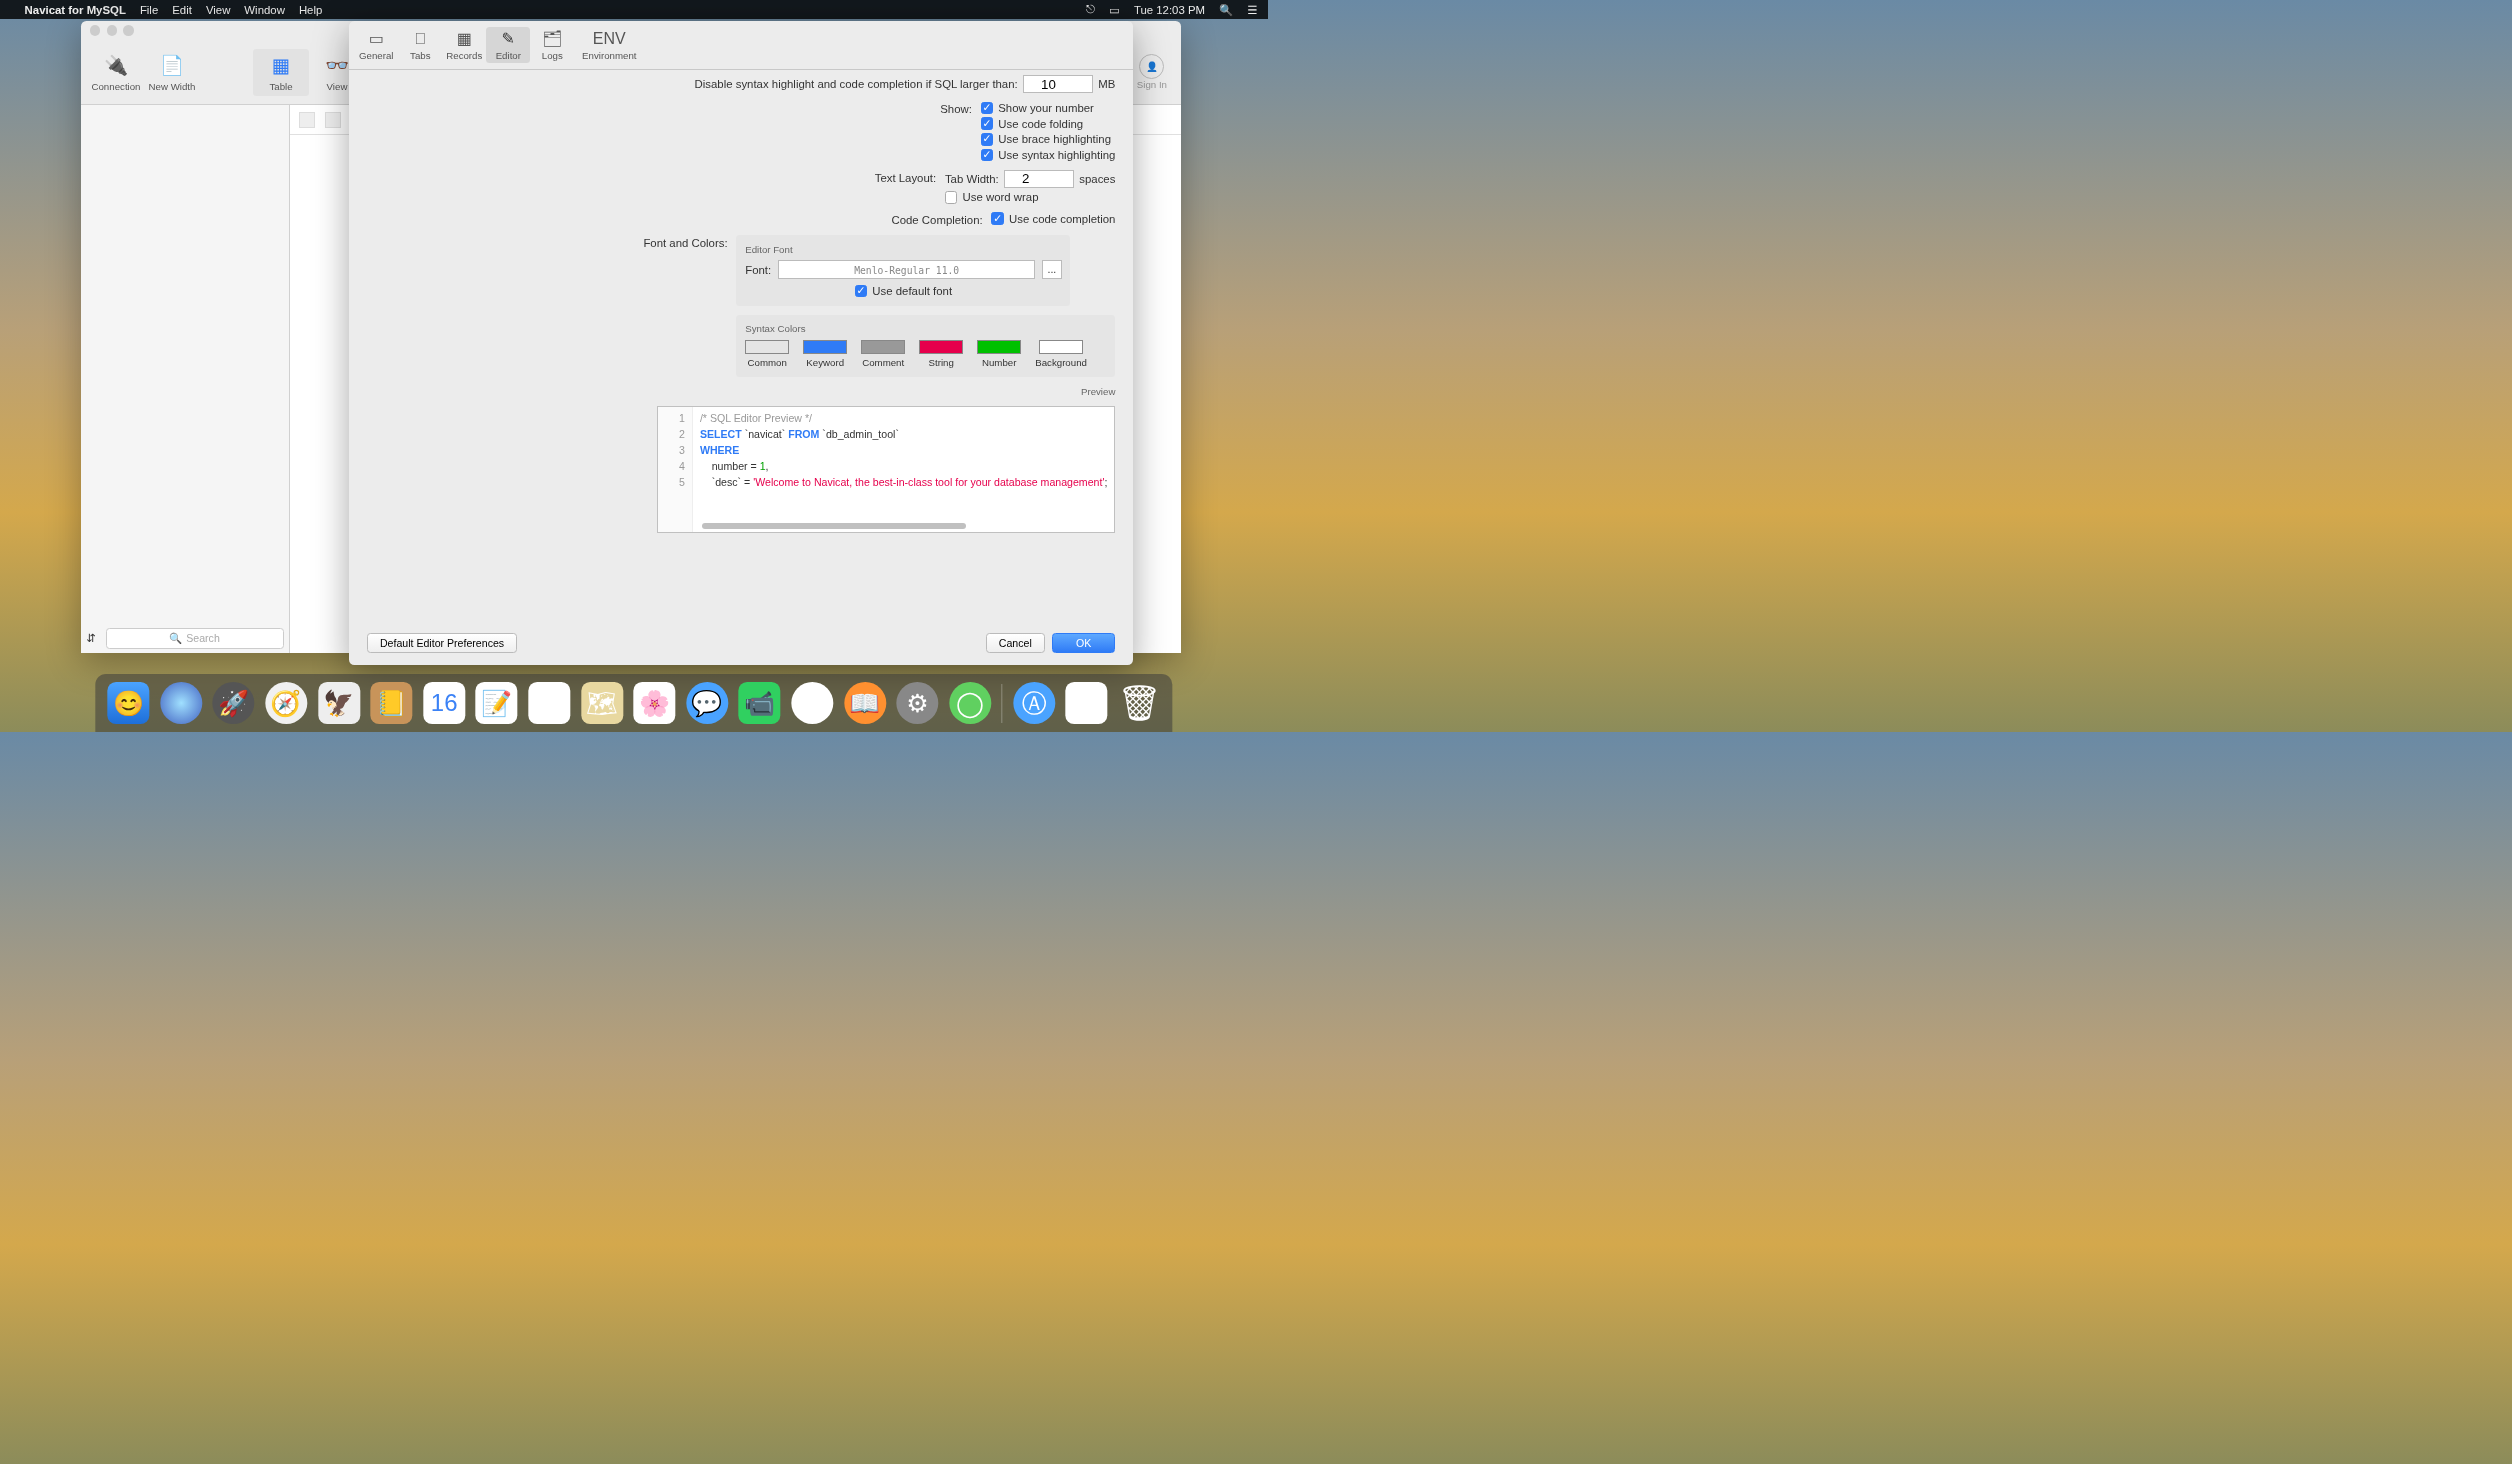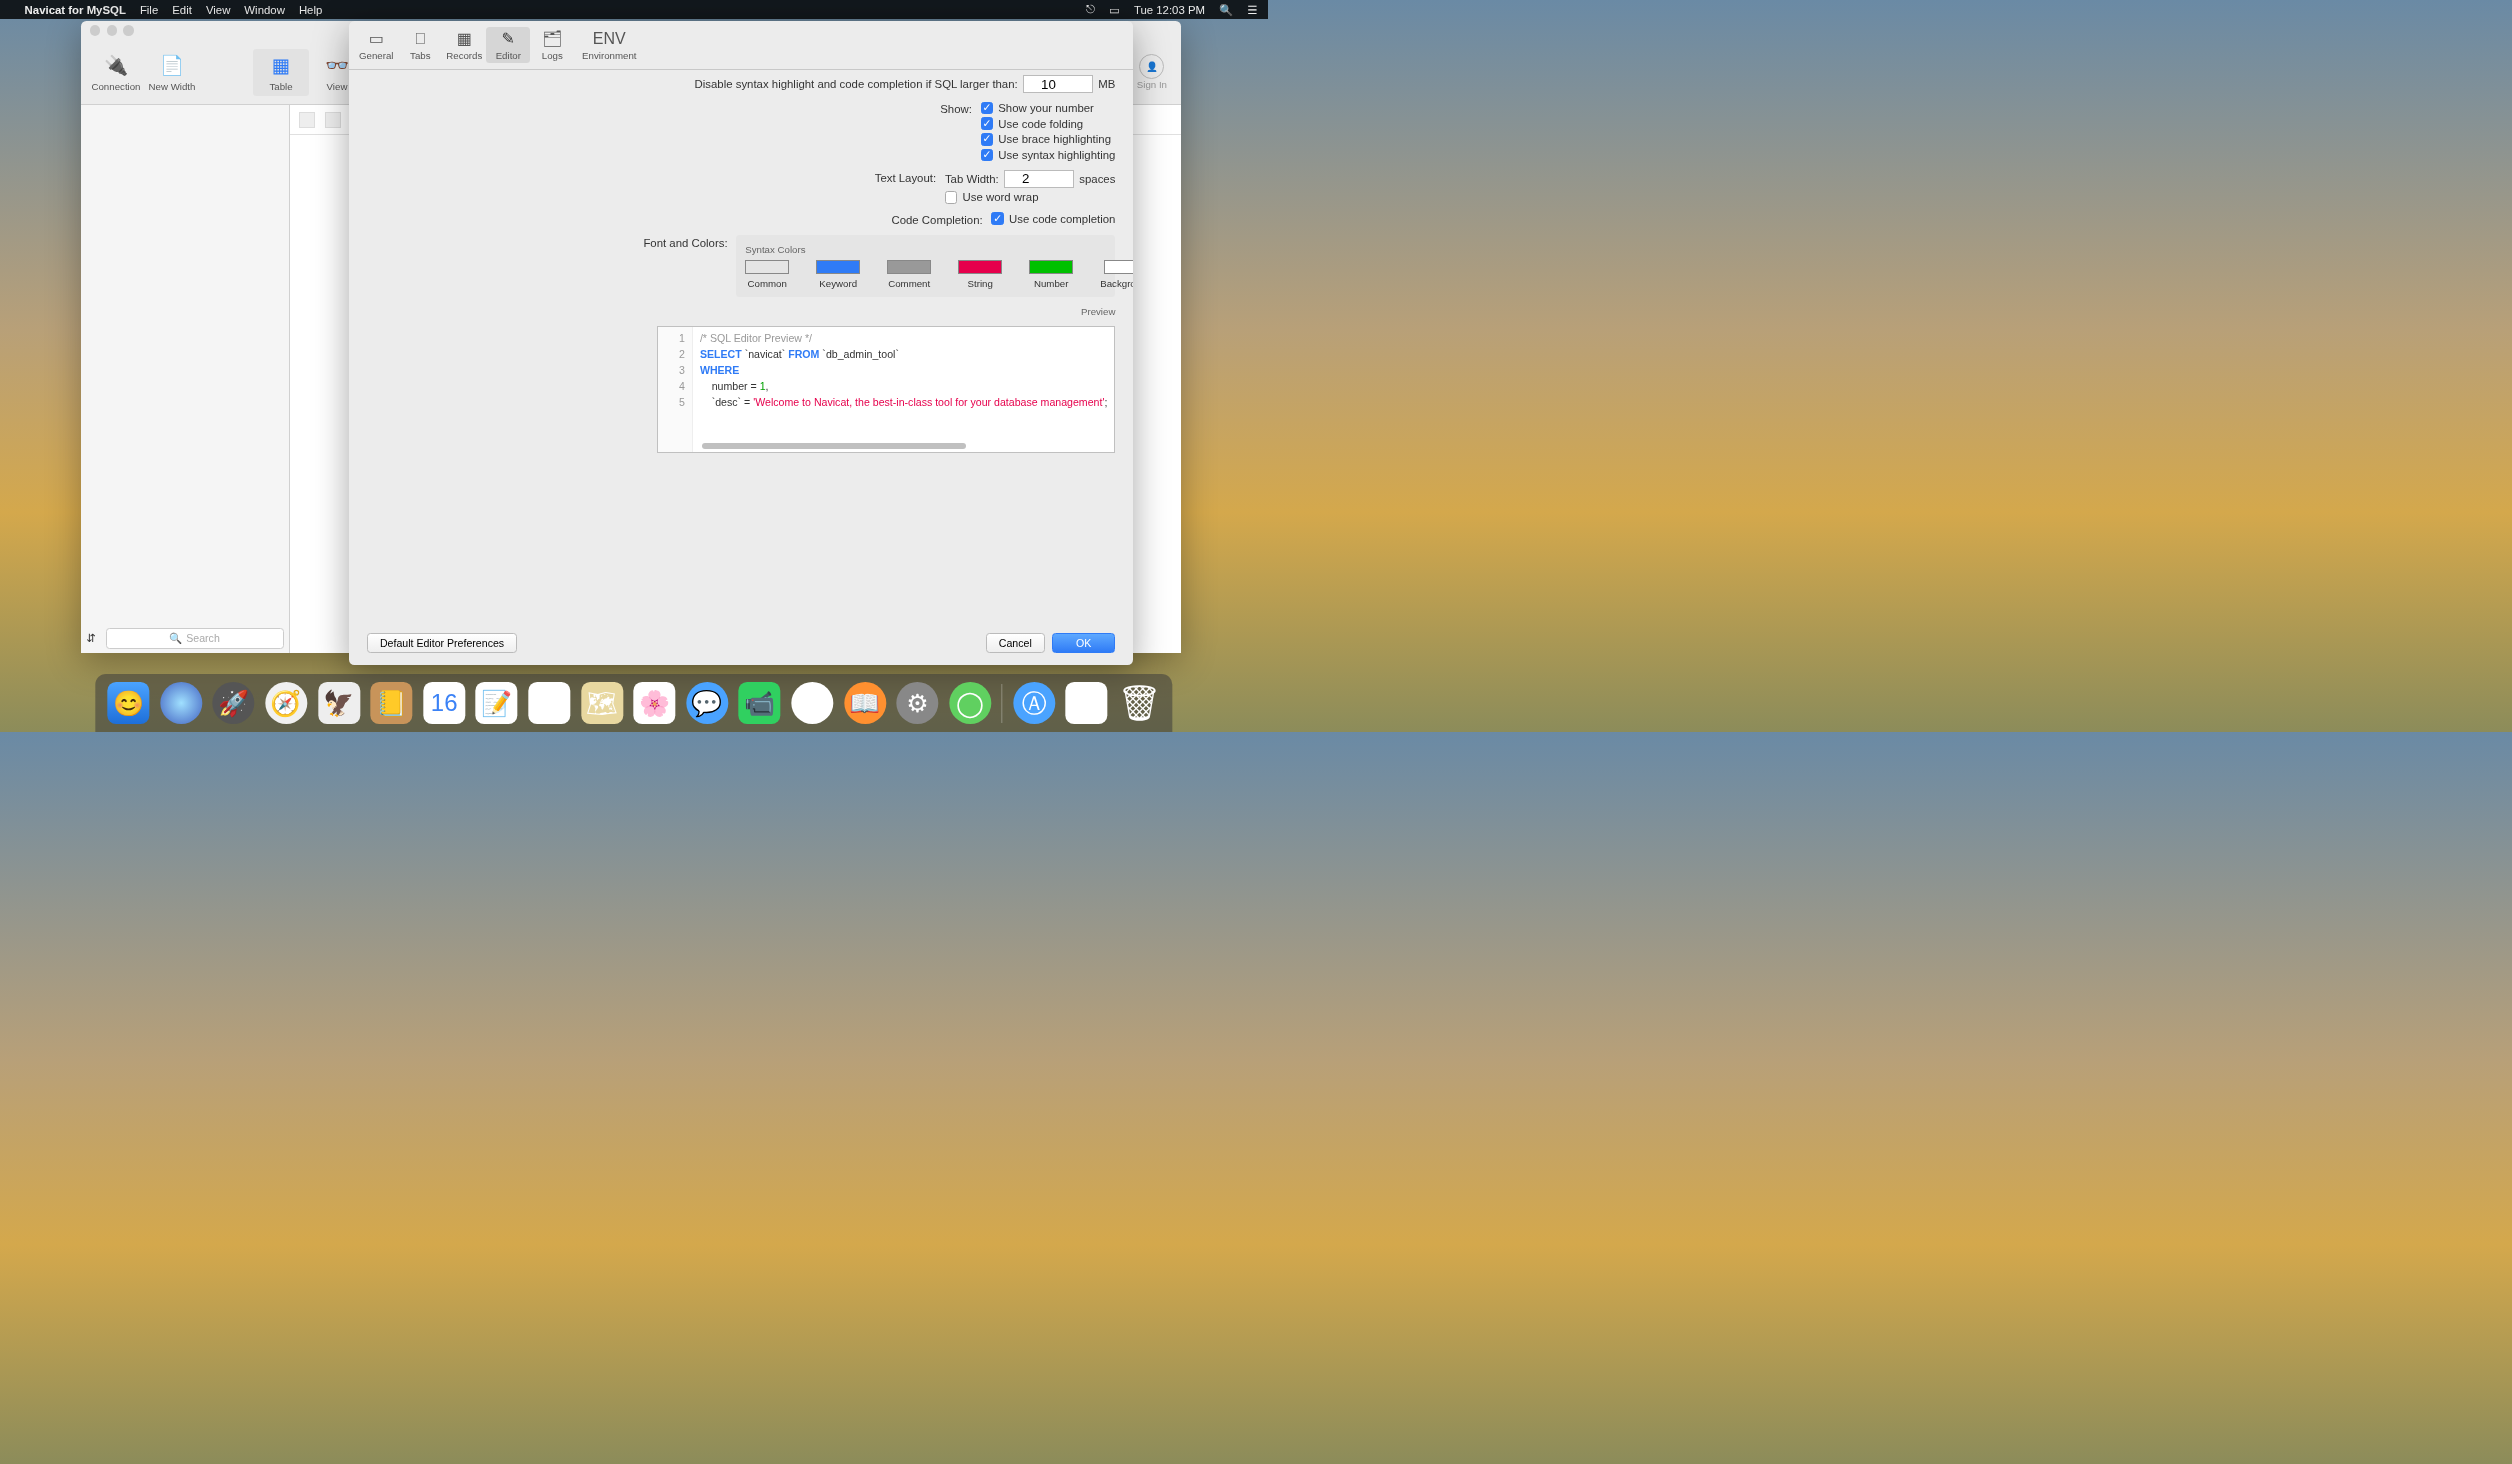--- a/index.html
+++ b/index.html
@@ -53,21 +53,21 @@
 .chk { appearance: none; width: 12.3px; height: 12.3px; border: 0.9px solid #aaa; border-radius: 2.6px; background: #fff; position: relative; }
 .chk:checked { background: #2f7bf6; border-color: #2f7bf6; }
 .chk:checked::after { content: '✓'; color: #fff; position: absolute; top: -1.8px; left: 0.9px; font-size: 10.6px; }
 .num-in { width: 70px; height: 17.6px; border: 0.9px solid #bbb; padding: 0 17px; background: #fff; }
 .font-group { background: #e5e5e5; border-radius: 3.5px; padding: 8.8px; width: 334px; }
 .font-head { font-size: 9.7px; color: #666; margin-bottom: 5.3px; }
 .font-row { display: flex; align-items: center; gap: 7px; }
 .font-disp { flex: 1; height: 19.4px; border: 0.9px solid #bbb; background: #fff; text-align: center; font-family: Menlo, monospace; font-size: 9.7px; line-height: 19.4px; color: #888; }
 .dots { width: 19.4px; height: 19.4px; border: 0.9px solid #bbb; background: #fff; text-align: center; line-height: 17.6px; font-size: 10.6px; }
 .syntax-group { background: #e5e5e5; border-radius: 3.5px; padding: 8.8px; width: 379px; }
-.swatches { display: flex; gap: 27px; }
+.swatches { display: flex; gap: 14px; }
 .sw { display: flex; flex-direction: column; align-items: center; gap: 3.5px; font-size: 9.7px; }
 .swc { width: 44px; height: 14px; border: 1.8px solid #888; }
 .preview-lbl { font-size: 9.7px; color: #666; }
 .code-preview { border: 0.9px solid #c0c0c0; background: #fff; height: 127px; display: flex; font-family: Menlo, monospace; font-size: 10.6px; overflow: hidden; position: relative; }
 .ln { width: 35px; text-align: right; padding: 3.5px 7px 3.5px 3.5px; color: #999; background: #fafafa; border-right: 0.9px solid #eee; line-height: 16px; }
 .code { padding: 3.5px 7px; line-height: 16px; white-space: pre; }
 .kw { color: #2f7bf6; font-weight: 600; }
 .str { color: #e6004c; }
 .num { color: #00a000; }
 .cmt { color: #999; margin-top: 19px; }
@@ -256,20 +256,32 @@
         <label class="inline">
             <input type="checkbox" class="chk" checked="" style="">
             <span>Use code completion</span>
           </label>
       </div>
     </div>
 
     <div class="row">
       <div class="lab">Font and Colors:</div>
       <div class="ctrls" style="gap:8.8px">
+        <div class="font-group">
+          <div class="font-head">Editor Font</div>
+          <div class="font-row">
+            <span>Font:</span>
+            <div class="font-disp">Menlo-Regular 11.0</div>
+            <div class="dots">...</div>
+          </div>
+          <label class="inline" style="justify-content:center;margin-top:5.3px">
+              <input type="checkbox" class="chk" checked="" style="">
+              <span>Use default font</span>
+            </label>
+        </div>
         <div class="syntax-group">
           <div class="font-head">Syntax Colors</div>
           <div class="swatches">
             <div class="sw">
                 <div class="swc" style="#444444"></div>
                 <span>Common</span>
               </div>
             <div class="sw">
                 <div class="swc" style="background:#2f7bf6"></div>
                 <span>Keyword</span>

